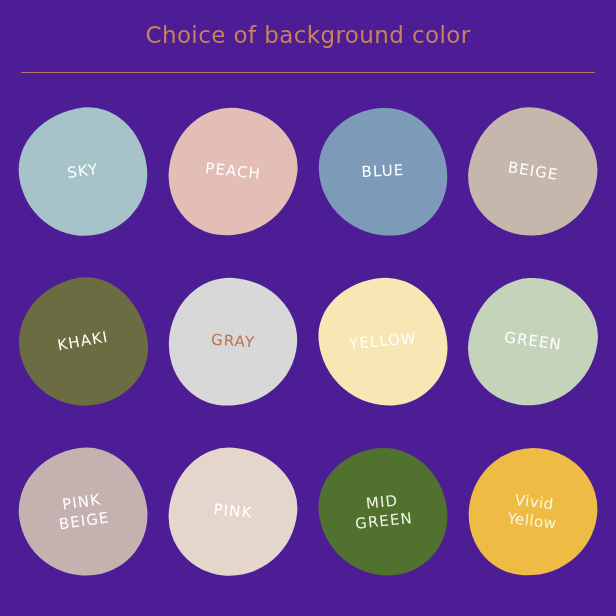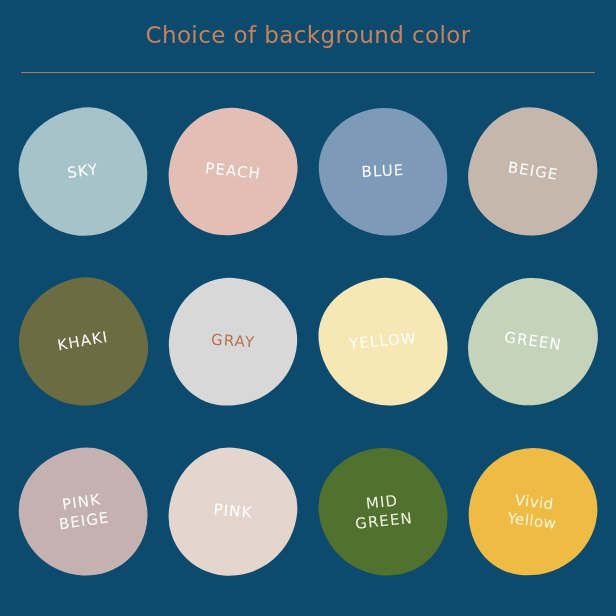--- a/index.html
+++ b/index.html
@@ -103,21 +103,21 @@
     pointer-events: none;
   }
   .swatch-label.vivid {
     letter-spacing: 0.5px;
     font-size: 15px;
   }
 </style>
 </head>
 <body>
 
-<div class="page" style="background: #0c4a6e;">
+<div class="page" style="background: #4c1d95;">
 
   <div class="header">
     <h1 class="page-title" style="color: rgb(200, 131, 90);">Choice of background color</h1>
     <div class="title-rule" style="background: rgb(200, 131, 90);"></div>
   </div>
 
   <div class="swatch-grid">
 
     <div class="swatch">
       <div class="blob b1" style="background: rgb(165, 195, 200);">

